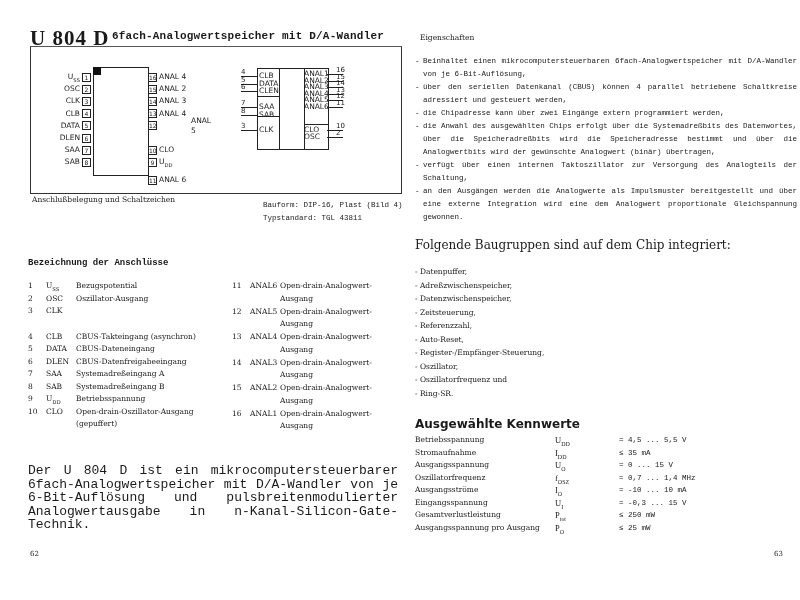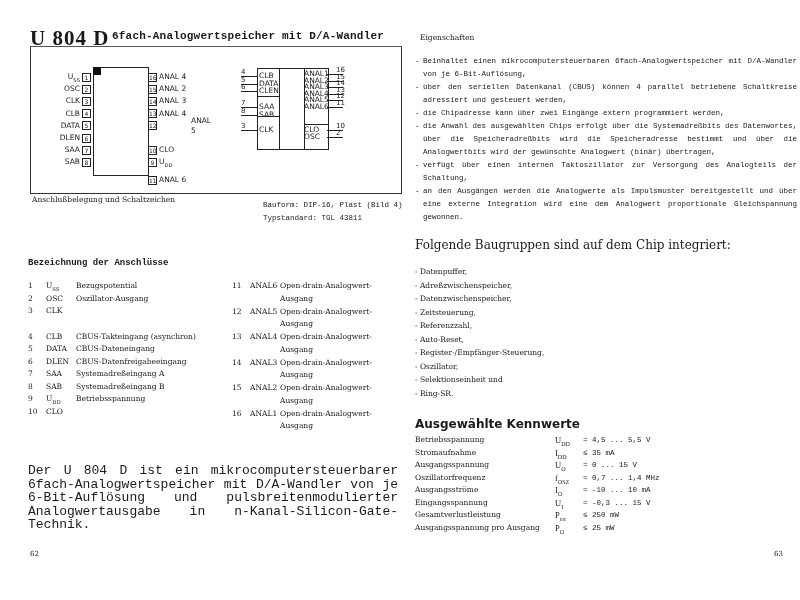--- a/index.html
+++ b/index.html
@@ -54,21 +54,21 @@
   .prop-text { flex:1; text-align:justify; }
 
   .blocks-intro { left:415px; top:238px; font-size:12px; }
   .blocks-list { left:415px; top:265px; font-size:7.5px; line-height:13.5px; }
 
   .kv-title { left:415px; top:417px; font-size:12px; font-weight:bold; font-family:"DejaVu Sans", sans-serif; }
   .kv-table { left:415px; top:434px; font-size:7.5px; line-height:12.5px; }
   .kv-row { display:flex; height:12.5px; }
   .kv-name { width:140px; }
   .kv-sym { width:28px; font-family:"Liberation Serif", serif; font-size:8.5px; }
-  .kv-val { font-family:"Liberation Mono", monospace; }
+  .kv-val { font-family:"Liberation Mono", monospace;margin-left:36px; }
 </style>
 </head>
 <body>
 
 <div class="abs chip-title">U 804 D</div>
 <div class="abs chip-subtitle">6fach-Analogwertspeicher mit D/A-Wandler</div>
 
 <div class="abs fig-frame"></div>
 
 <div class="abs dip-body"></div>
@@ -260,20 +260,24 @@
     <div class="pt-row" style="left: 28px; top: 393px;">
       <div class="pt-no">9</div>
       <div class="pt-name">U<sub>DD</sub></div>
       <div class="pt-desc">
         <div>Betriebsspannung</div>
       </div>
     </div>
     <div class="pt-row" style="left: 28px; top: 405.5px;">
       <div class="pt-no">10</div>
       <div class="pt-name">CLO</div>
+      <div class="pt-desc">
+        <div>Open-drain-Oszillator-Ausgang</div>
+        <div>(gepuffert)</div>
+      </div>
     </div>
   </div>
 <div id="pin-table-right" class="pin-table">
     <div class="pt-row" style="left: 232px; top: 280px;">
       <div class="pt-no">11</div>
       <div class="pt-name">ANAL6</div>
       <div class="pt-desc">
         <div>Open-drain-Analogwert-</div>
         <div>Ausgang</div>
       </div>
@@ -355,21 +359,21 @@
 <div class="abs blocks-intro">Folgende Baugruppen sind auf dem Chip integriert:</div>
 <div class="abs blocks-list" id="blocks-list">
     <div>- Datenpuffer,</div>
     <div>- Adreßzwischenspeicher,</div>
     <div>- Datenzwischenspeicher,</div>
     <div>- Zeitsteuerung,</div>
     <div>- Referenzzahl,</div>
     <div>- Auto-Reset,</div>
     <div>- Register-/Empfänger-Steuerung,</div>
     <div>- Oszillator,</div>
-    <div>- Selektionseinheit und</div>
+    <div>- Oszillatorfrequenz und</div>
     <div>- Ring-SR.</div>
   </div>
 
 <div class="abs kv-title">Ausgewählte Kennwerte</div>
 <div class="abs kv-table" id="kv-table">
     <div class="kv-row">
       <span class="kv-name">Betriebsspannung</span>
       <span class="kv-sym">U<sub>DD</sub></span>
       <span class="kv-val">= 4,5 ... 5,5 V</span>
     </div>

